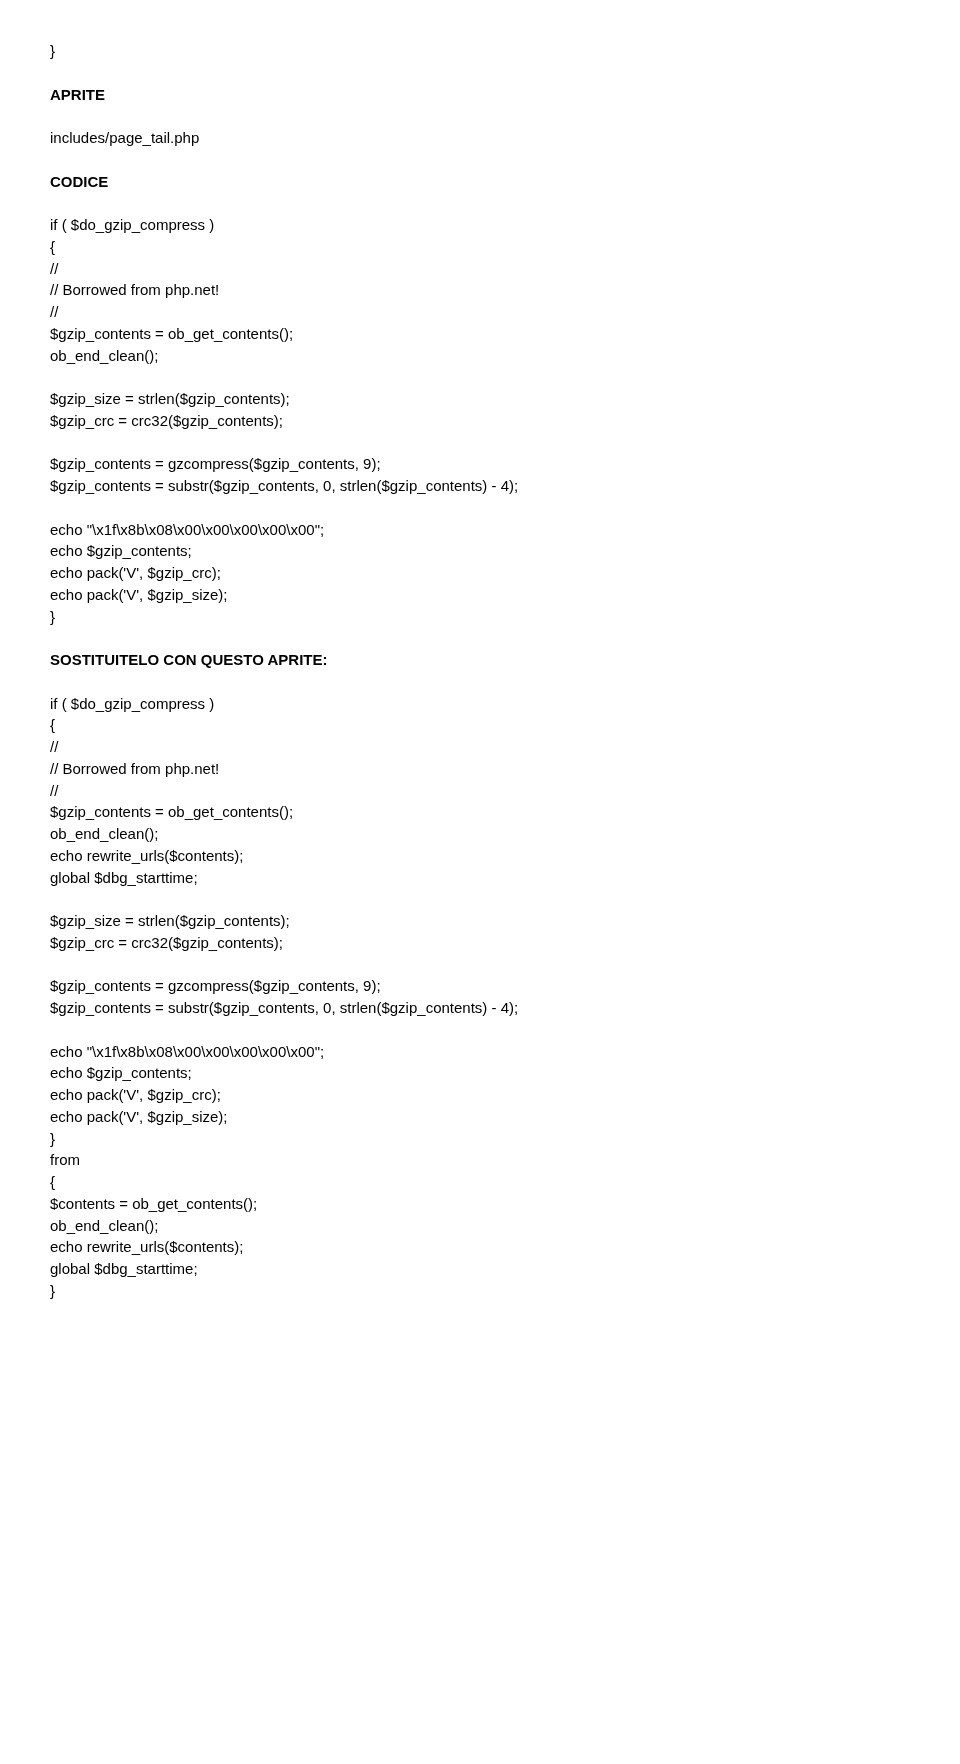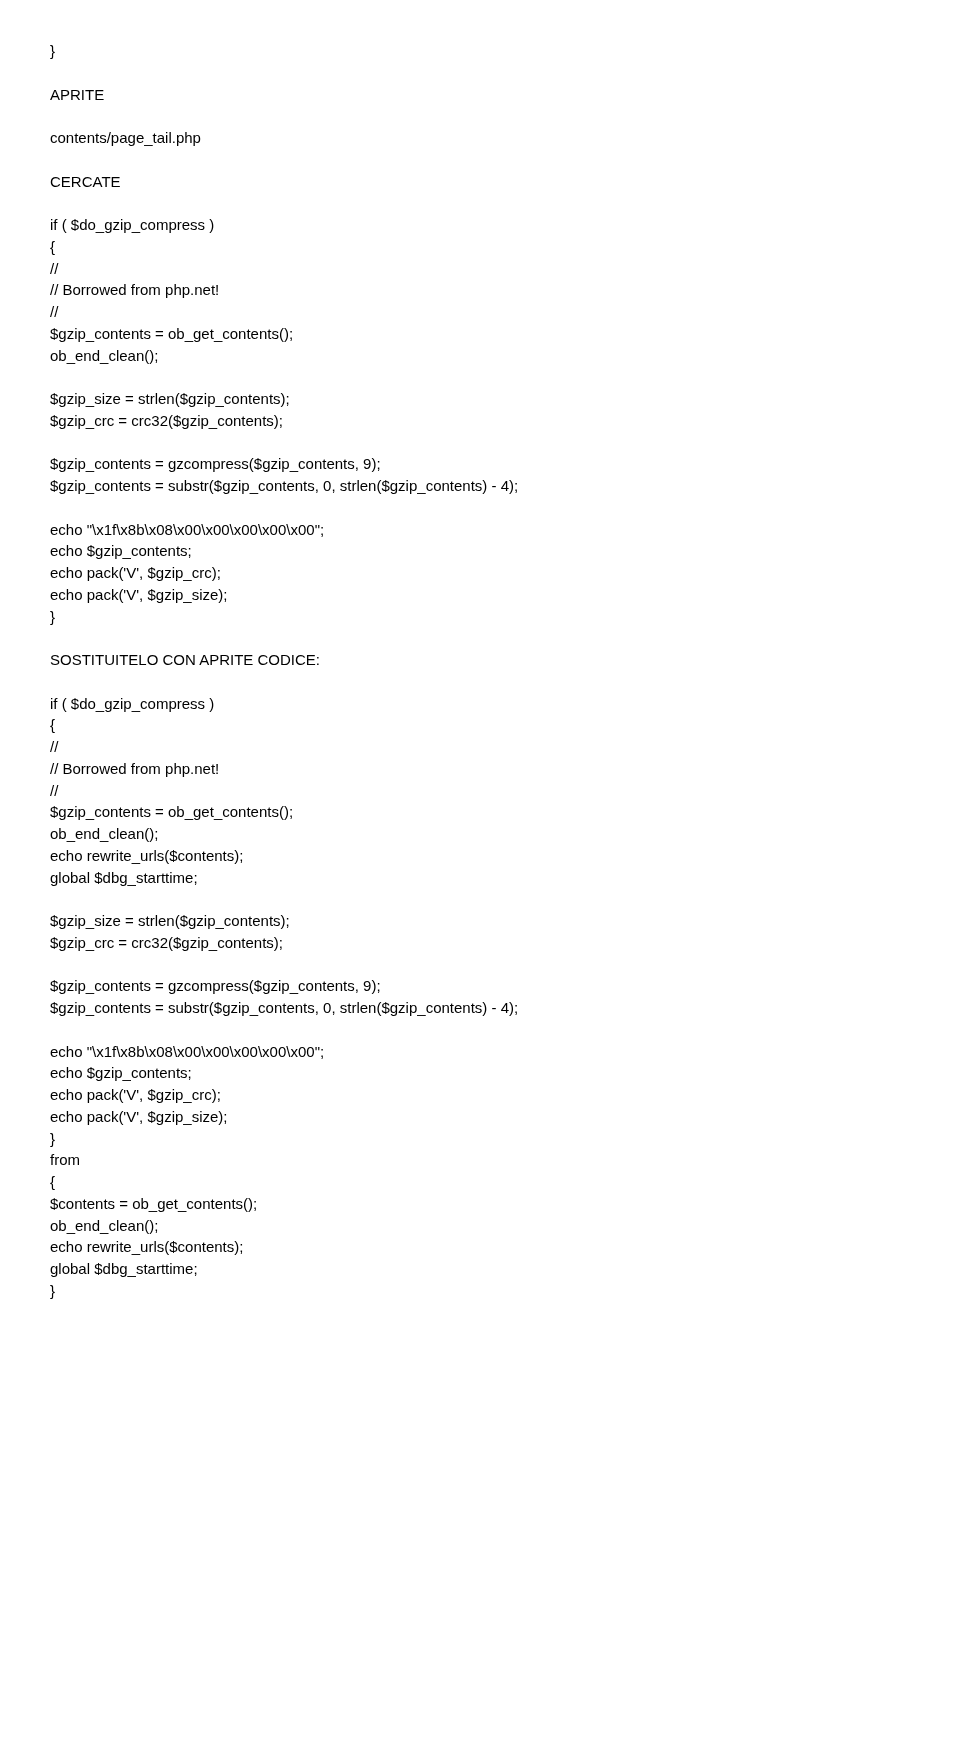--- a/index.html
+++ b/index.html
@@ -7,39 +7,39 @@
     padding: 40px 50px;
     font-family: Verdana, Geneva, sans-serif;
     font-size: 15px;
     line-height: 1.45;
     color: #000;
     background: #fff;
     width: 960px;
     box-sizing: border-box;
   }
   .bold {
-    font-weight: normal;
+    font-weight: bold;
   }
   .line {
     white-space: pre-wrap;
   }
   .blank {
     height: 1.45em;
   }
 </style>
 </head>
 <body>
 
 <div class="line">}</div>
 <div class="blank"></div>
 <div class="line bold">APRITE</div>
 <div class="blank"></div>
-<div class="line">contents/page_tail.php</div>
+<div class="line">includes/page_tail.php</div>
 <div class="blank"></div>
-<div class="line bold">CERCATE</div>
+<div class="line bold">CODICE</div>
 <div class="blank"></div>
 <div class="line">if ( $do_gzip_compress )</div>
 <div class="line">{</div>
 <div class="line">//</div>
 <div class="line">// Borrowed from php.net!</div>
 <div class="line">//</div>
 <div class="line">$gzip_contents = ob_get_contents();</div>
 <div class="line">ob_end_clean();</div>
 <div class="blank"></div>
 <div class="line">$gzip_size = strlen($gzip_contents);</div>
@@ -47,21 +47,21 @@
 <div class="blank"></div>
 <div class="line">$gzip_contents = gzcompress($gzip_contents, 9);</div>
 <div class="line">$gzip_contents = substr($gzip_contents, 0, strlen($gzip_contents) - 4);</div>
 <div class="blank"></div>
 <div class="line">echo "\x1f\x8b\x08\x00\x00\x00\x00\x00";</div>
 <div class="line">echo $gzip_contents;</div>
 <div class="line">echo pack('V', $gzip_crc);</div>
 <div class="line">echo pack('V', $gzip_size);</div>
 <div class="line">}</div>
 <div class="blank"></div>
-<div class="line bold">SOSTITUITELO CON APRITE CODICE:</div>
+<div class="line bold">SOSTITUITELO CON QUESTO APRITE:</div>
 <div class="blank"></div>
 <div class="line">if ( $do_gzip_compress )</div>
 <div class="line">{</div>
 <div class="line">//</div>
 <div class="line">// Borrowed from php.net!</div>
 <div class="line">//</div>
 <div class="line">$gzip_contents = ob_get_contents();</div>
 <div class="line">ob_end_clean();</div>
 <div class="line">echo rewrite_urls($contents);</div>
 <div class="line">global $dbg_starttime;</div>

